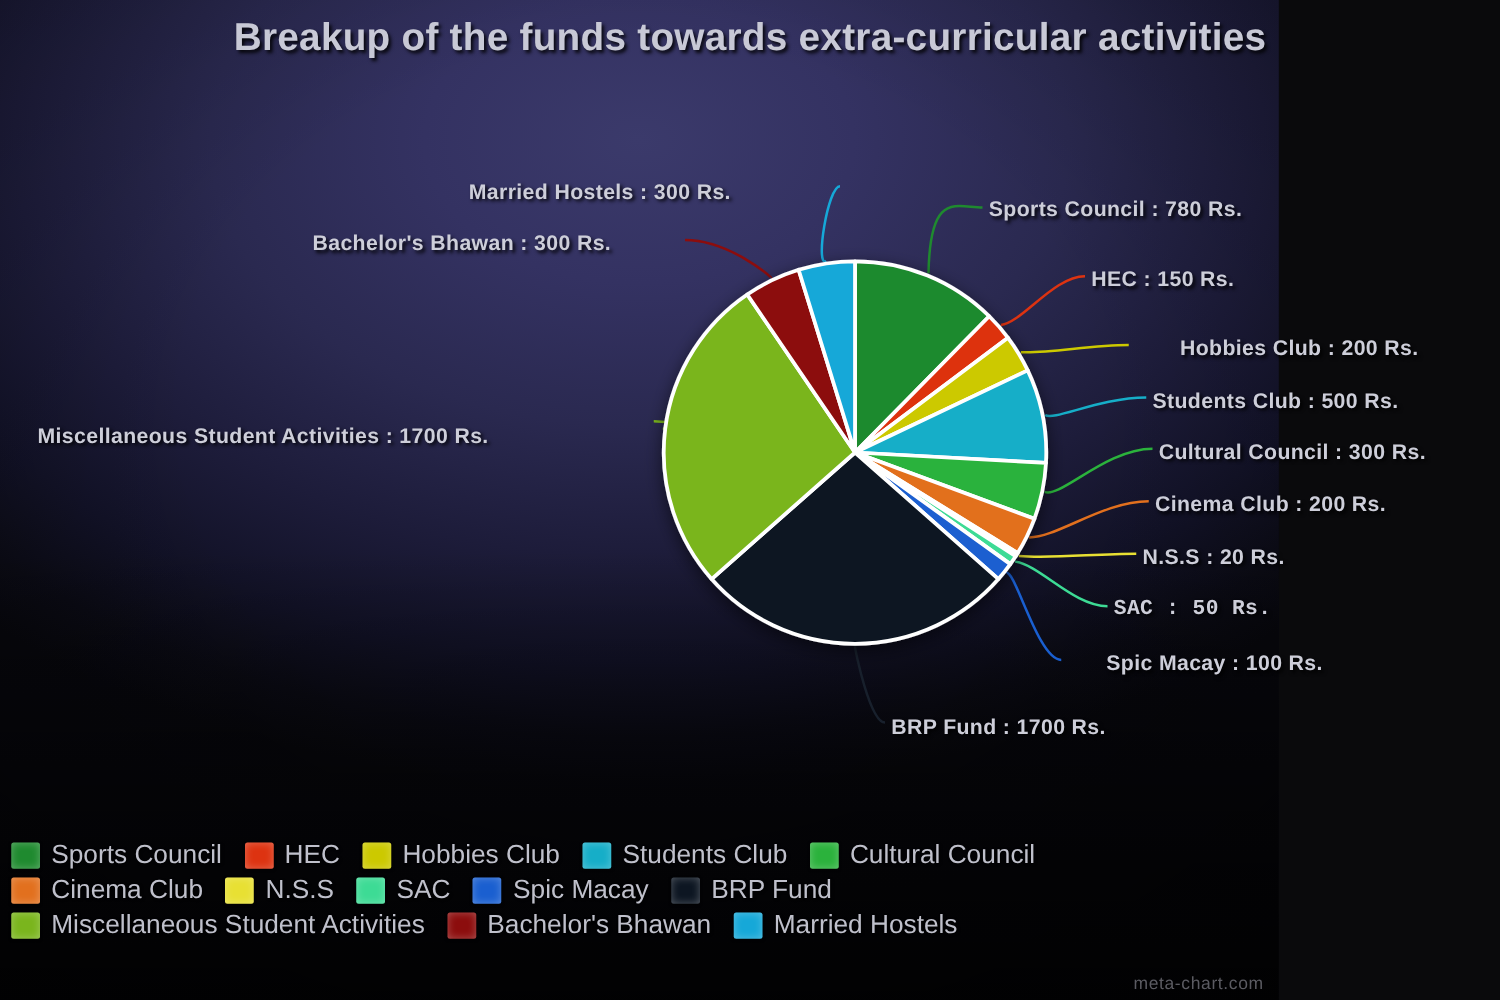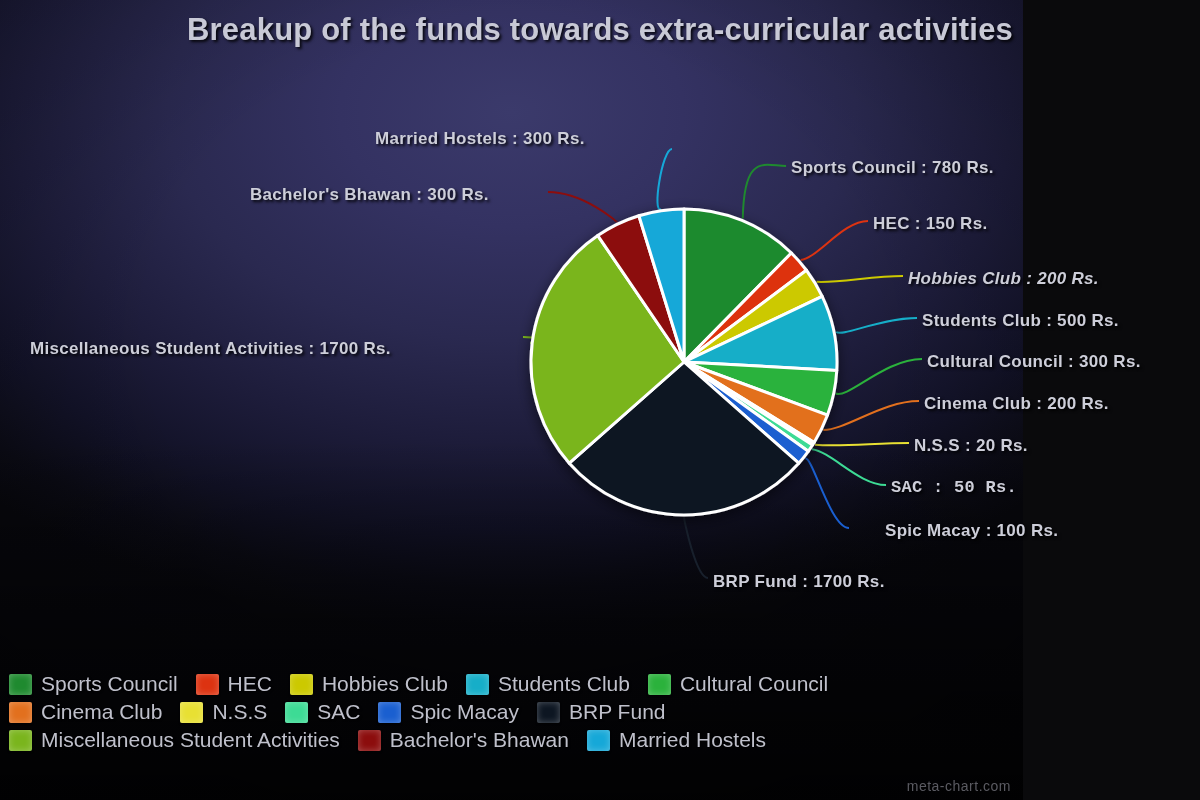--- a/index.html
+++ b/index.html
@@ -97,27 +97,27 @@
           <path d="M 684 362 L 812.52 445.01 A 153 153 0 0 1 808.23 451.31 Z" fill="#3ddb95" stroke="#ffffff" stroke-width="3" stroke-linejoin="round"></path>
           <path d="M 684 362 L 808.23 451.31 A 153 153 0 0 1 798.72 463.24 Z" fill="#1a5fd0" stroke="#ffffff" stroke-width="3" stroke-linejoin="round"></path>
           <path d="M 684 362 L 798.72 463.24 A 153 153 0 0 1 569.28 463.24 Z" fill="#0d1622" stroke="#ffffff" stroke-width="3" stroke-linejoin="round"></path>
           <path d="M 684 362 L 569.28 463.24 A 153 153 0 0 1 597.81 235.59 Z" fill="#7ab51d" stroke="#ffffff" stroke-width="3" stroke-linejoin="round"></path>
           <path d="M 684 362 L 597.81 235.59 A 153 153 0 0 1 638.90 215.80 Z" fill="#8c0d0d" stroke="#ffffff" stroke-width="3" stroke-linejoin="round"></path>
           <path d="M 684 362 L 638.90 215.80 A 153 153 0 0 1 684.00 209.00 Z" fill="#16a8d8" stroke="#ffffff" stroke-width="3" stroke-linejoin="round"></path>
         </g>
     </svg>
   </div>
 
-  <div class="callout l" style="left:375px;top:129px;"><span>Married Hostels : 300 Rs.</span></div>
+  <div class="callout l" style="left:375px;top:144px;"><span>Married Hostels : 300 Rs.</span></div>
   <div class="callout l" style="left:250px;top:185px;"><span>Bachelor's Bhawan : 300 Rs.</span></div>
   <div class="callout l" style="left:30px;top:339px;"><span>Miscellaneous Student Activities : 1700 Rs.</span></div>
 
   <div class="callout r" style="left:791px;top:158px;"><span>Sports Council : 780 Rs.</span></div>
   <div class="callout r" style="left:873px;top:214px;"><span>HEC : 150 Rs.</span></div>
-  <div class="callout r" style="left:908px;top:269px;font-style:italic;"><span>Hobbies Club : 200 Rs.</span></div>
+  <div class="callout r" style="left:944px;top:269px;"><span>Hobbies Club : 200 Rs.</span></div>
   <div class="callout r" style="left:922px;top:311px;"><span>Students Club : 500 Rs.</span></div>
   <div class="callout r" style="left:927px;top:352px;"><span>Cultural Council : 300 Rs.</span></div>
   <div class="callout r" style="left:924px;top:394px;"><span>Cinema Club : 200 Rs.</span></div>
   <div class="callout r" style="left:914px;top:436px;"><span>N.S.S : 20 Rs.</span></div>
   <div class="callout r" style="left:891px;top:478px;font-family:Liberation Mono, monospace;"><span>SAC : 50 Rs.</span></div>
   <div class="callout r" style="left:854px;top:521px;margin-left:31px;"><span>Spic Macay : 100 Rs.</span></div>
   <div class="callout r" style="left:713px;top:572px;"><span>BRP Fund : 1700 Rs.</span></div>
 
   <div id="legend">
       <div class="legrow">

